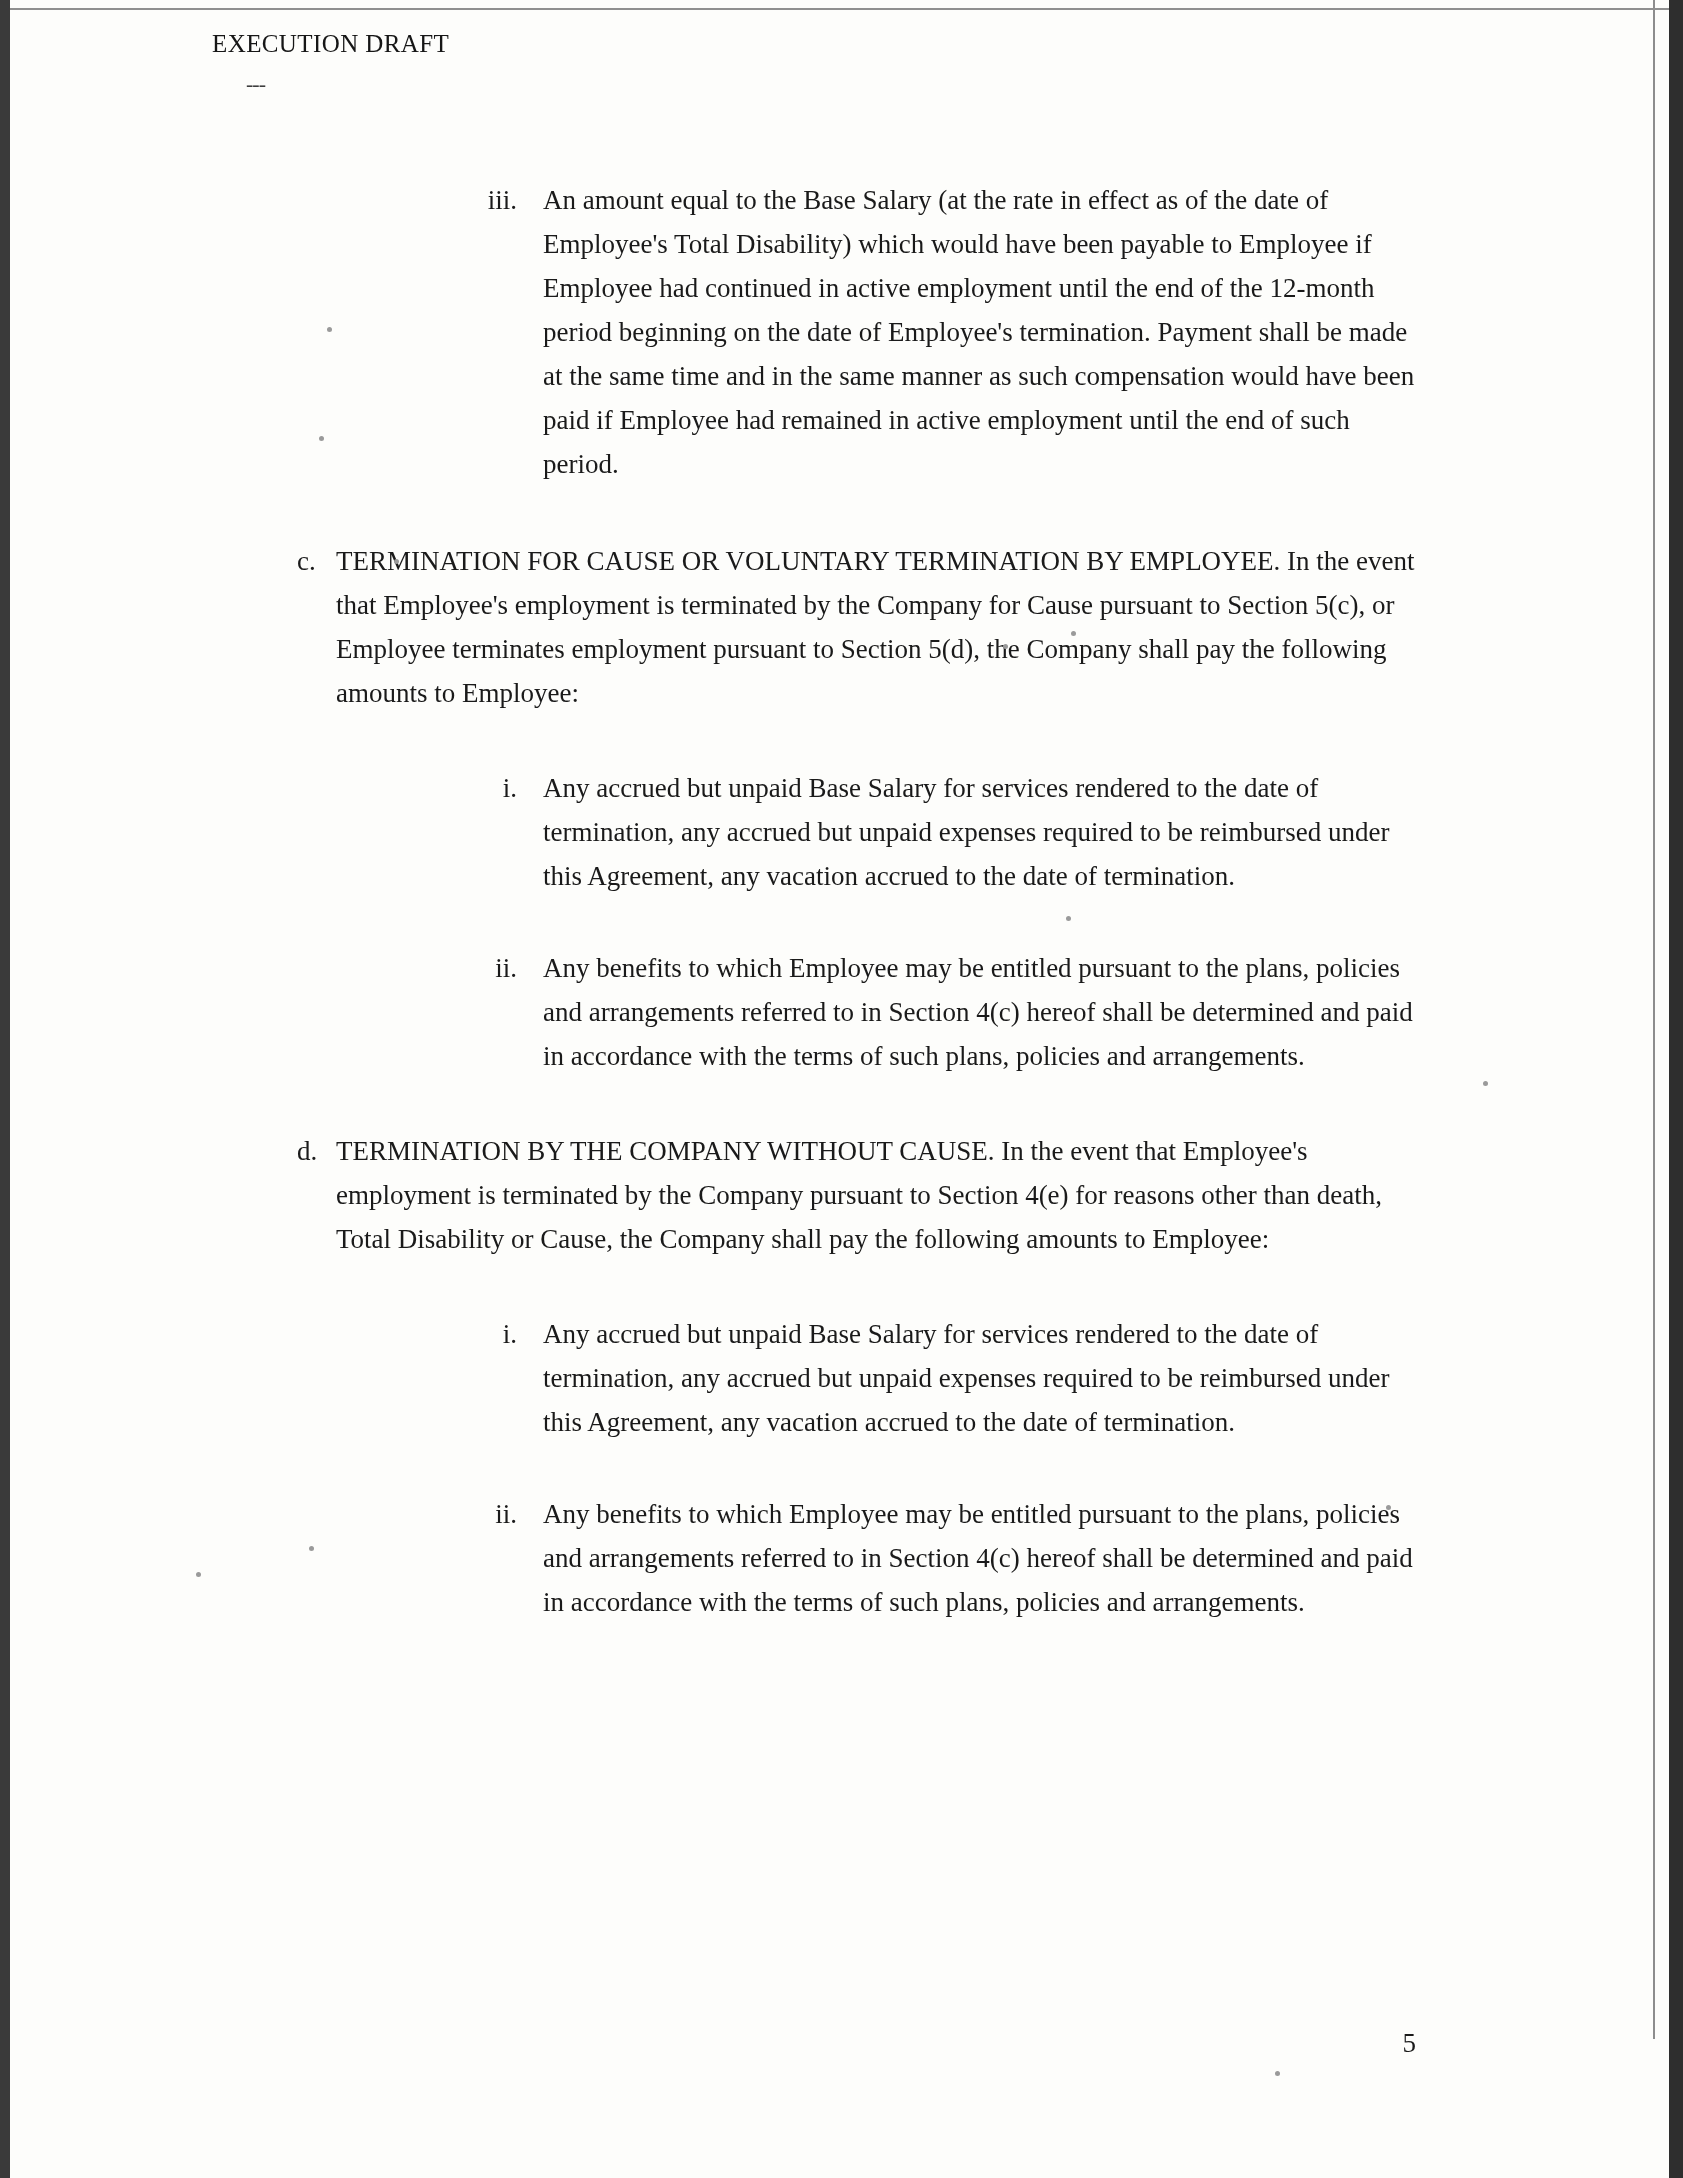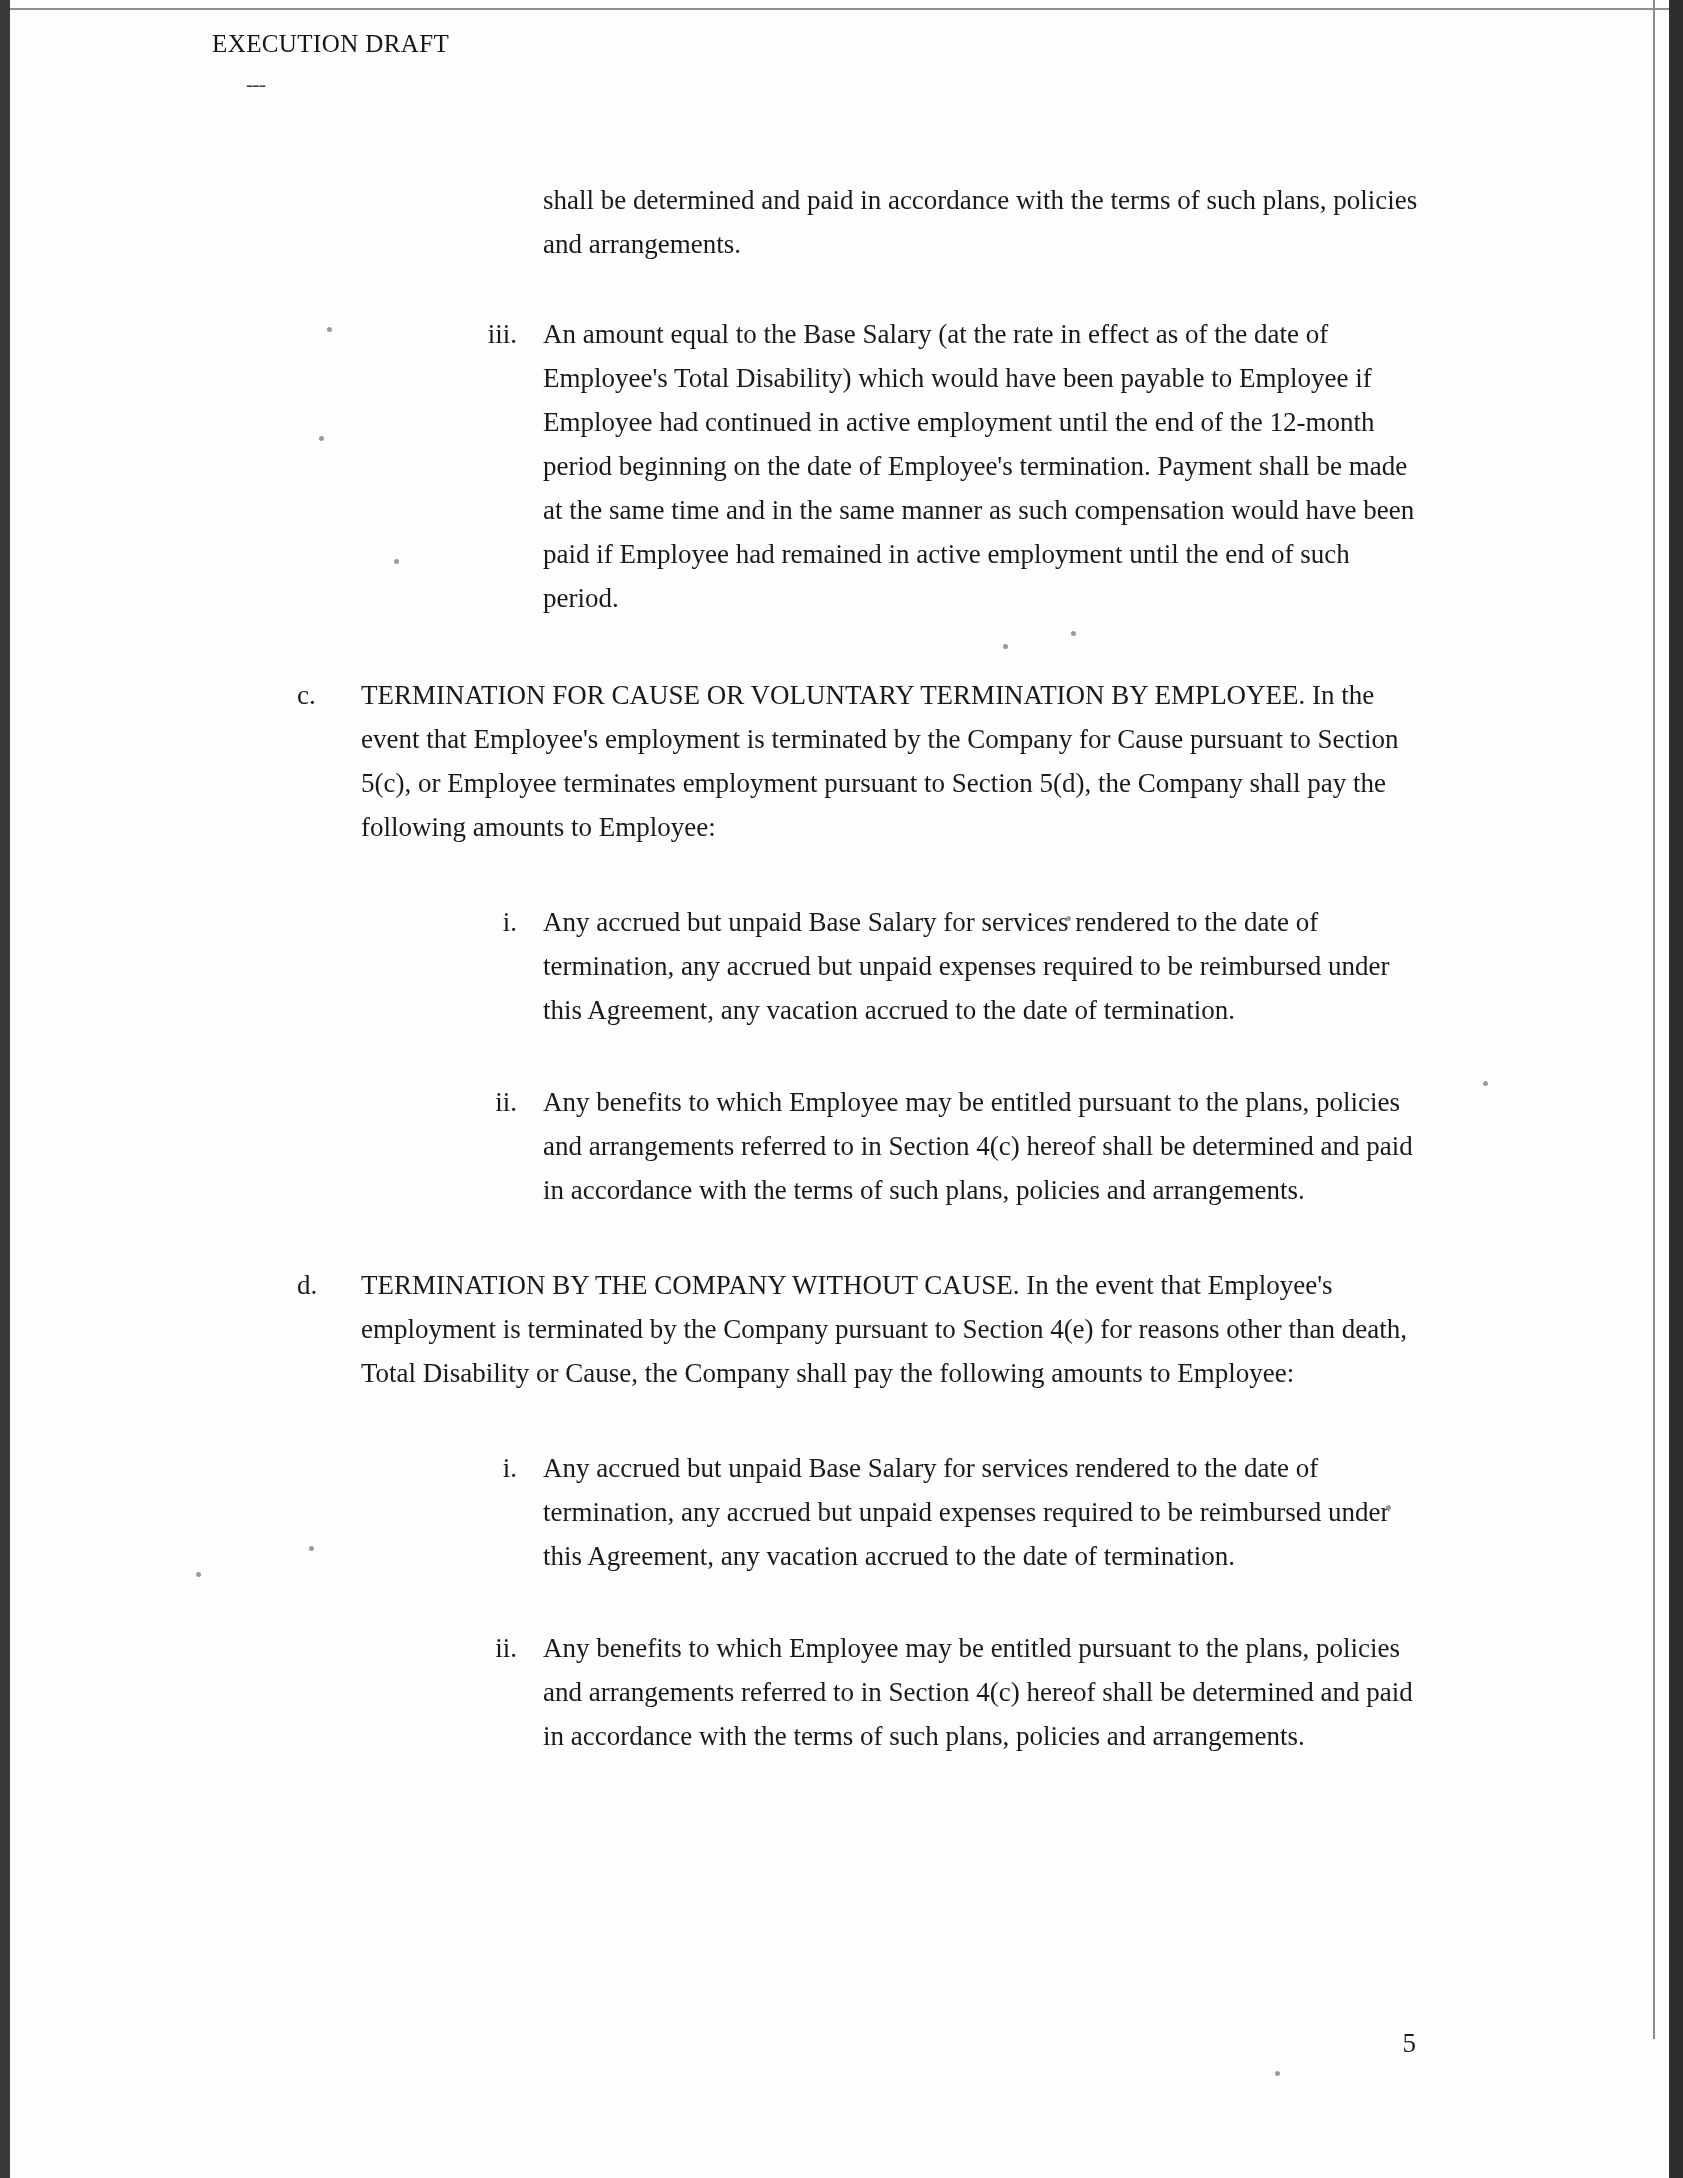--- a/index.html
+++ b/index.html
@@ -91,21 +91,21 @@
     line-height: 44px;
   }
   .lvl1 .marker {
     position: absolute;
     left: 0;
     top: 0;
     width: 40px;
     text-align: left;
   }
   .lvl1 .body {
-    margin-left: 64px;
+    margin-left: 39px;
   }
   
   .lvl2 {
     margin-left: 426px;
     width: 1000px;
     position: relative;
     font-size: 27px;
     line-height: 44px;
   }
   .lvl2 .marker {
@@ -139,23 +139,20 @@
   <div class="scan-edge-left"></div>
   <div class="scan-edge-right"></div>
   <div class="scan-rule-right"></div>
   <div class="scan-rule-top"></div>
 
   <div class="header">EXECUTION DRAFT</div>
   <div class="header-dash">---</div>
 
   <div class="content">
 
-    <div class="blk" style="margin-bottom:46px;">
-      <div class="para-cont">shall be determined and paid in accordance with the terms of such plans, policies and arrangements.</div>
-    </div>
 
     <div class="blk" style="margin-bottom:53px;">
       <div class="lvl2">
         <span class="marker">iii.</span>
         <div class="body">An amount equal to the Base Salary (at the rate in effect as of the date of Employee's Total Disability) which would have been payable to Employee if Employee had continued in active employment until the end of the 12-month period beginning on the date of Employee's termination. Payment shall be made at the same time and in the same manner as such compensation would have been paid if Employee had remained in active employment until the end of such period.</div>
       </div>
     </div>
 
     <div class="blk" style="margin-bottom:51px;">
       <div class="lvl1">

